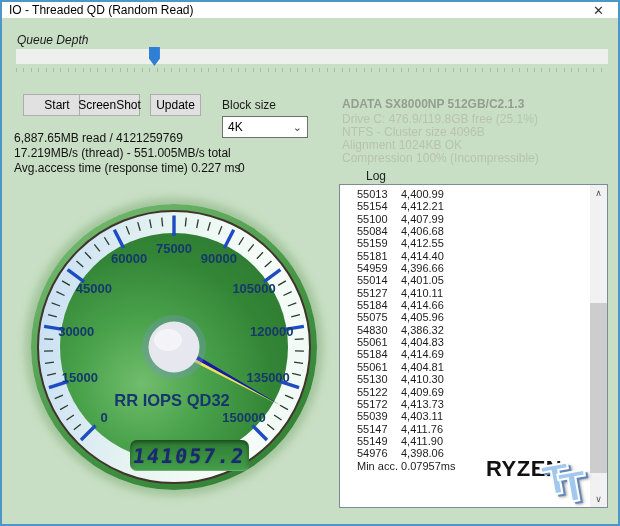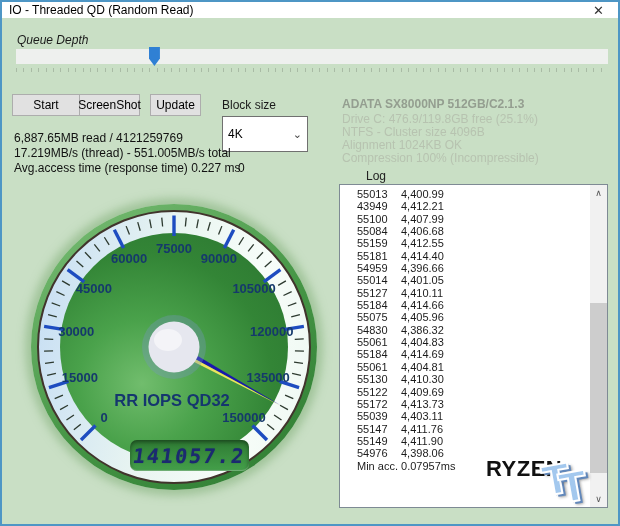--- a/index.html
+++ b/index.html
@@ -16,25 +16,25 @@
   .lbl{position:absolute;font-size:12px;color:#1a1a1a;}
   
   .slider-track{position:absolute;left:14px;top:47px;width:592px;height:15px;background:#eef0ee;}
   .slider-thumb{position:absolute;top:-2px;width:11px;height:19px;background:#2f80d4;
     clip-path:polygon(0 0,100% 0,100% 60%,50% 100%,0 60%);}
   .slider-ticks{position:absolute;left:14px;top:66px;width:592px;height:4px;
     background:repeating-linear-gradient(90deg,#a9bba5 0 1px,transparent 1px 7.4px);}
   
   .btn{position:absolute;top:92px;height:22px;background:#e1e1e1;border:1px solid #adadad;
     font-size:12px;color:#000;display:flex;align-items:center;justify-content:center;padding:0 4px;}
-  .btn-start{left:10px;width:68px;}
+  .btn-start{left:21px;width:68px;}
   .btn-shot{left:77px;width:61px;}
   .btn-update{left:148px;width:51px;}
   
-  .combo{position:absolute;left:220px;top:114px;width:86px;height:36px;background:#fff;
+  .combo{position:absolute;left:220px;top:114px;width:86px;height:22px;background:#fff;
     border:1px solid #707070;font-size:12px;color:#000;display:flex;align-items:center;
     justify-content:space-between;padding:0 5px;}
   .combo .chev{color:#444;font-size:11px;line-height:10px;}
   
   .stat{position:absolute;left:12px;font-size:12px;color:#111;white-space:nowrap;}
   
   .drive-title{position:absolute;left:340px;top:95px;font-size:12px;font-weight:bold;color:#949e90;}
   .drive-line{position:absolute;left:340px;font-size:12px;color:#b7c3b0;}
   .log-label{position:absolute;left:340px;top:167px;font-size:12px;color:#222;margin-left:24px;}
   
@@ -114,21 +114,21 @@
   <span class="drive-line" style="top:149px;">Compression 100% (Incompressible)</span>
 
   <span class="log-label">Log</span>
   <div class="listbox">
     <div class="log-rows">
         <div class="log-row">
           <span class="c1">55013</span>
           <span class="c2">4,400.99</span>
         </div>
         <div class="log-row">
-          <span class="c1">43949</span>
+          <span class="c1">55154</span>
           <span class="c2">4,412.21</span>
         </div>
         <div class="log-row">
           <span class="c1">55100</span>
           <span class="c2">4,407.99</span>
         </div>
         <div class="log-row">
           <span class="c1">55084</span>
           <span class="c2">4,406.68</span>
         </div>

